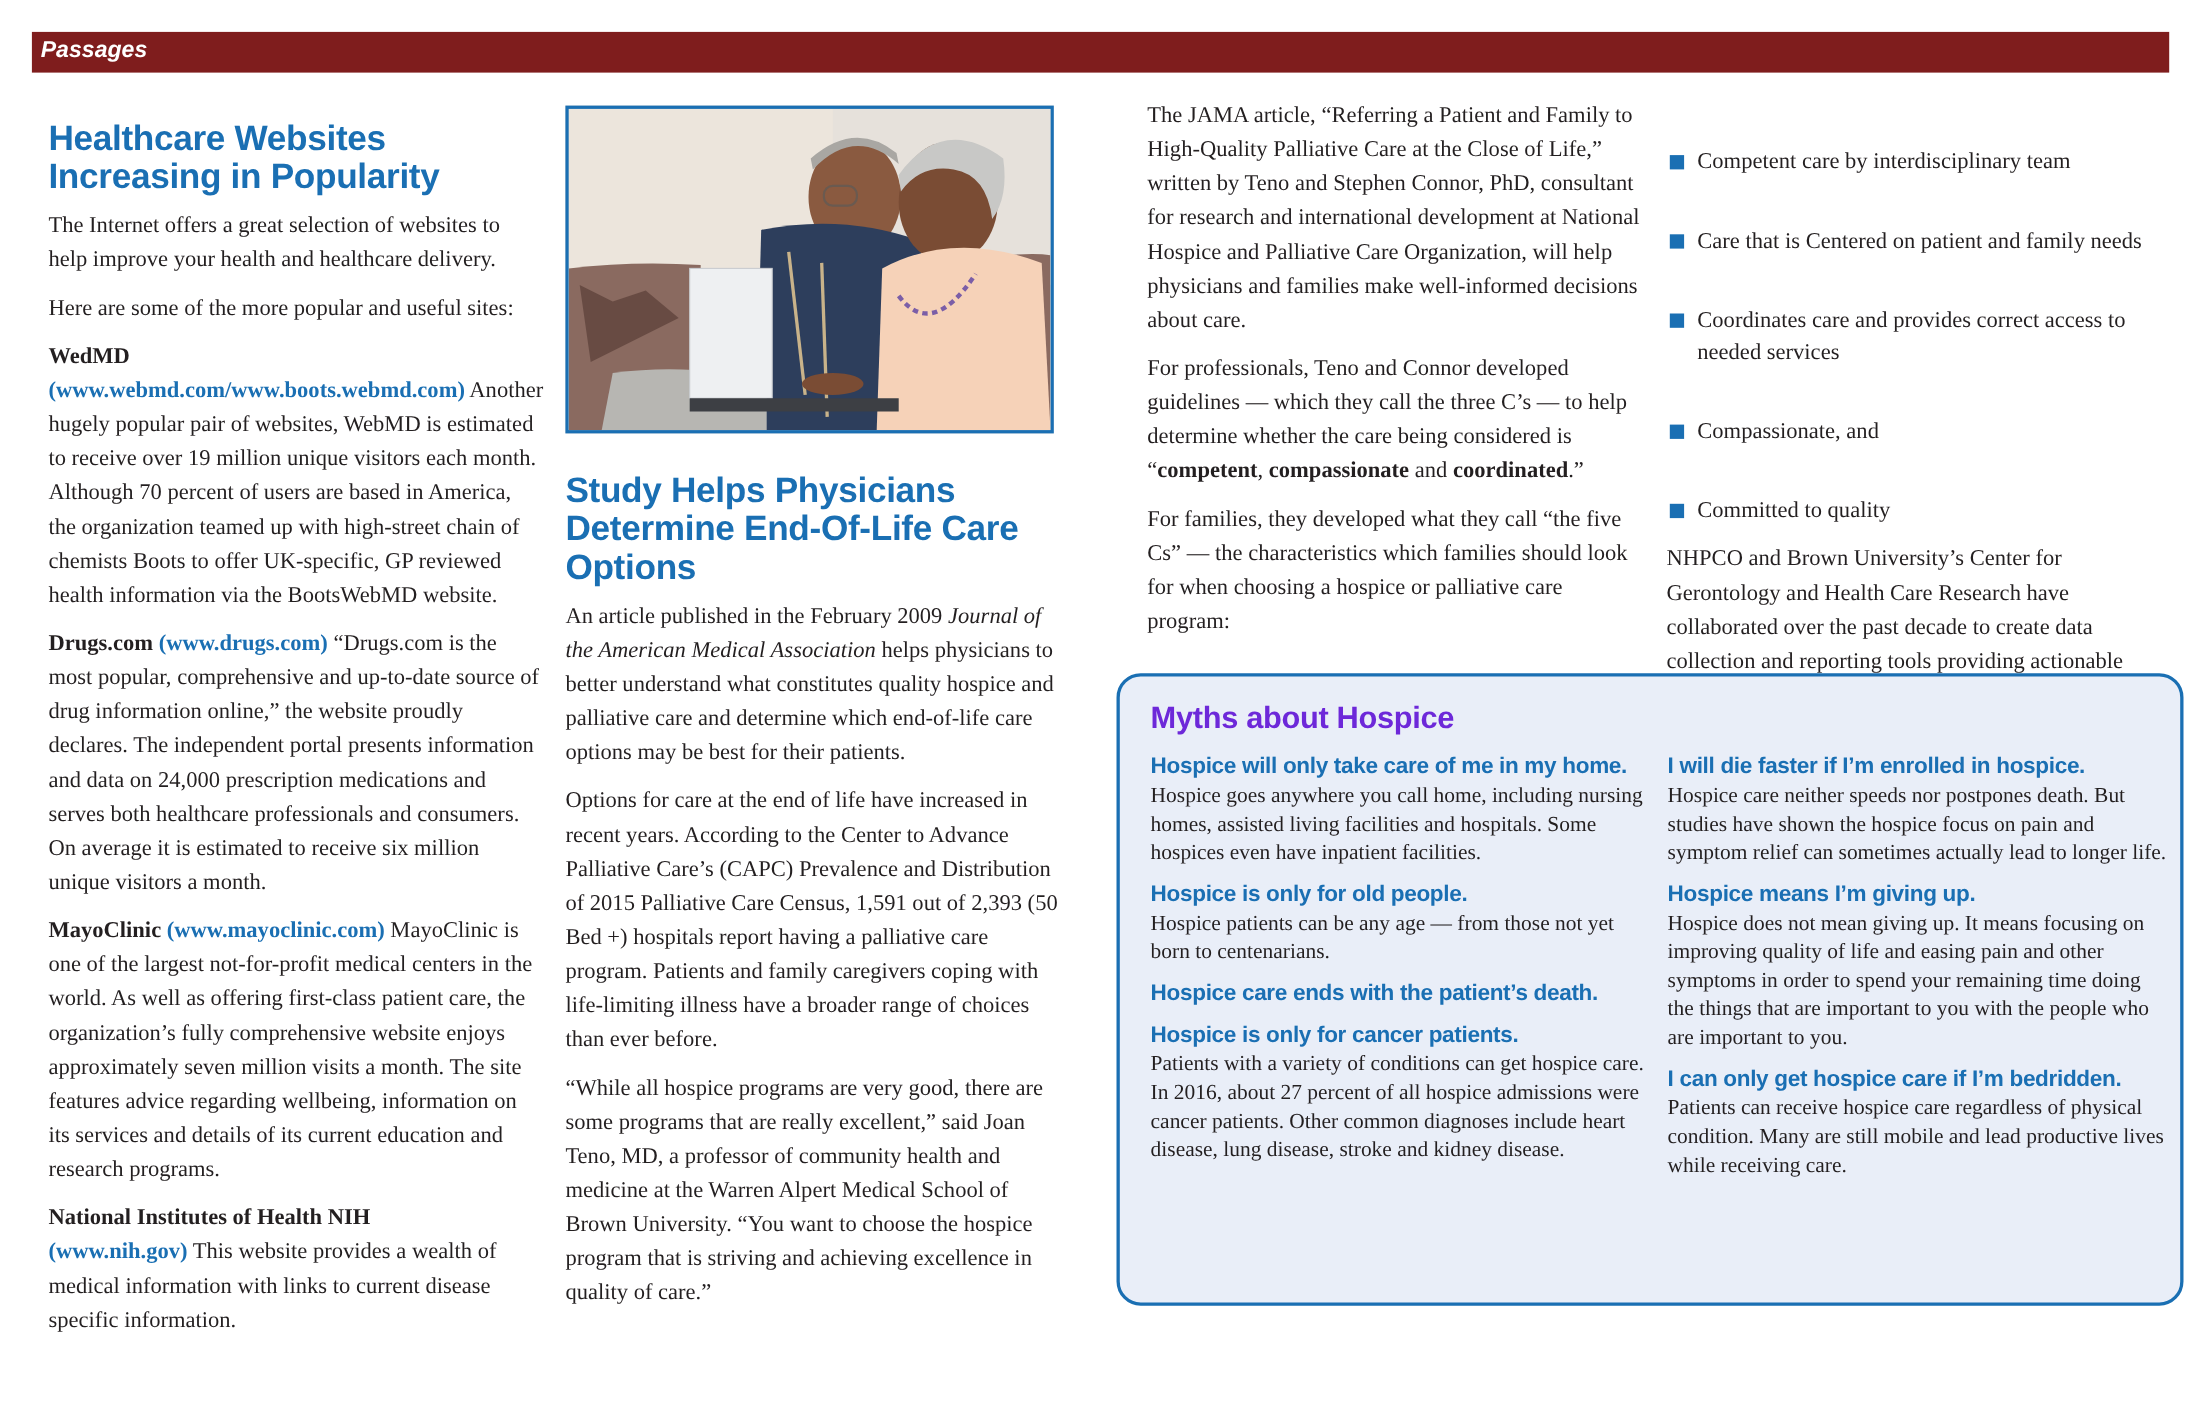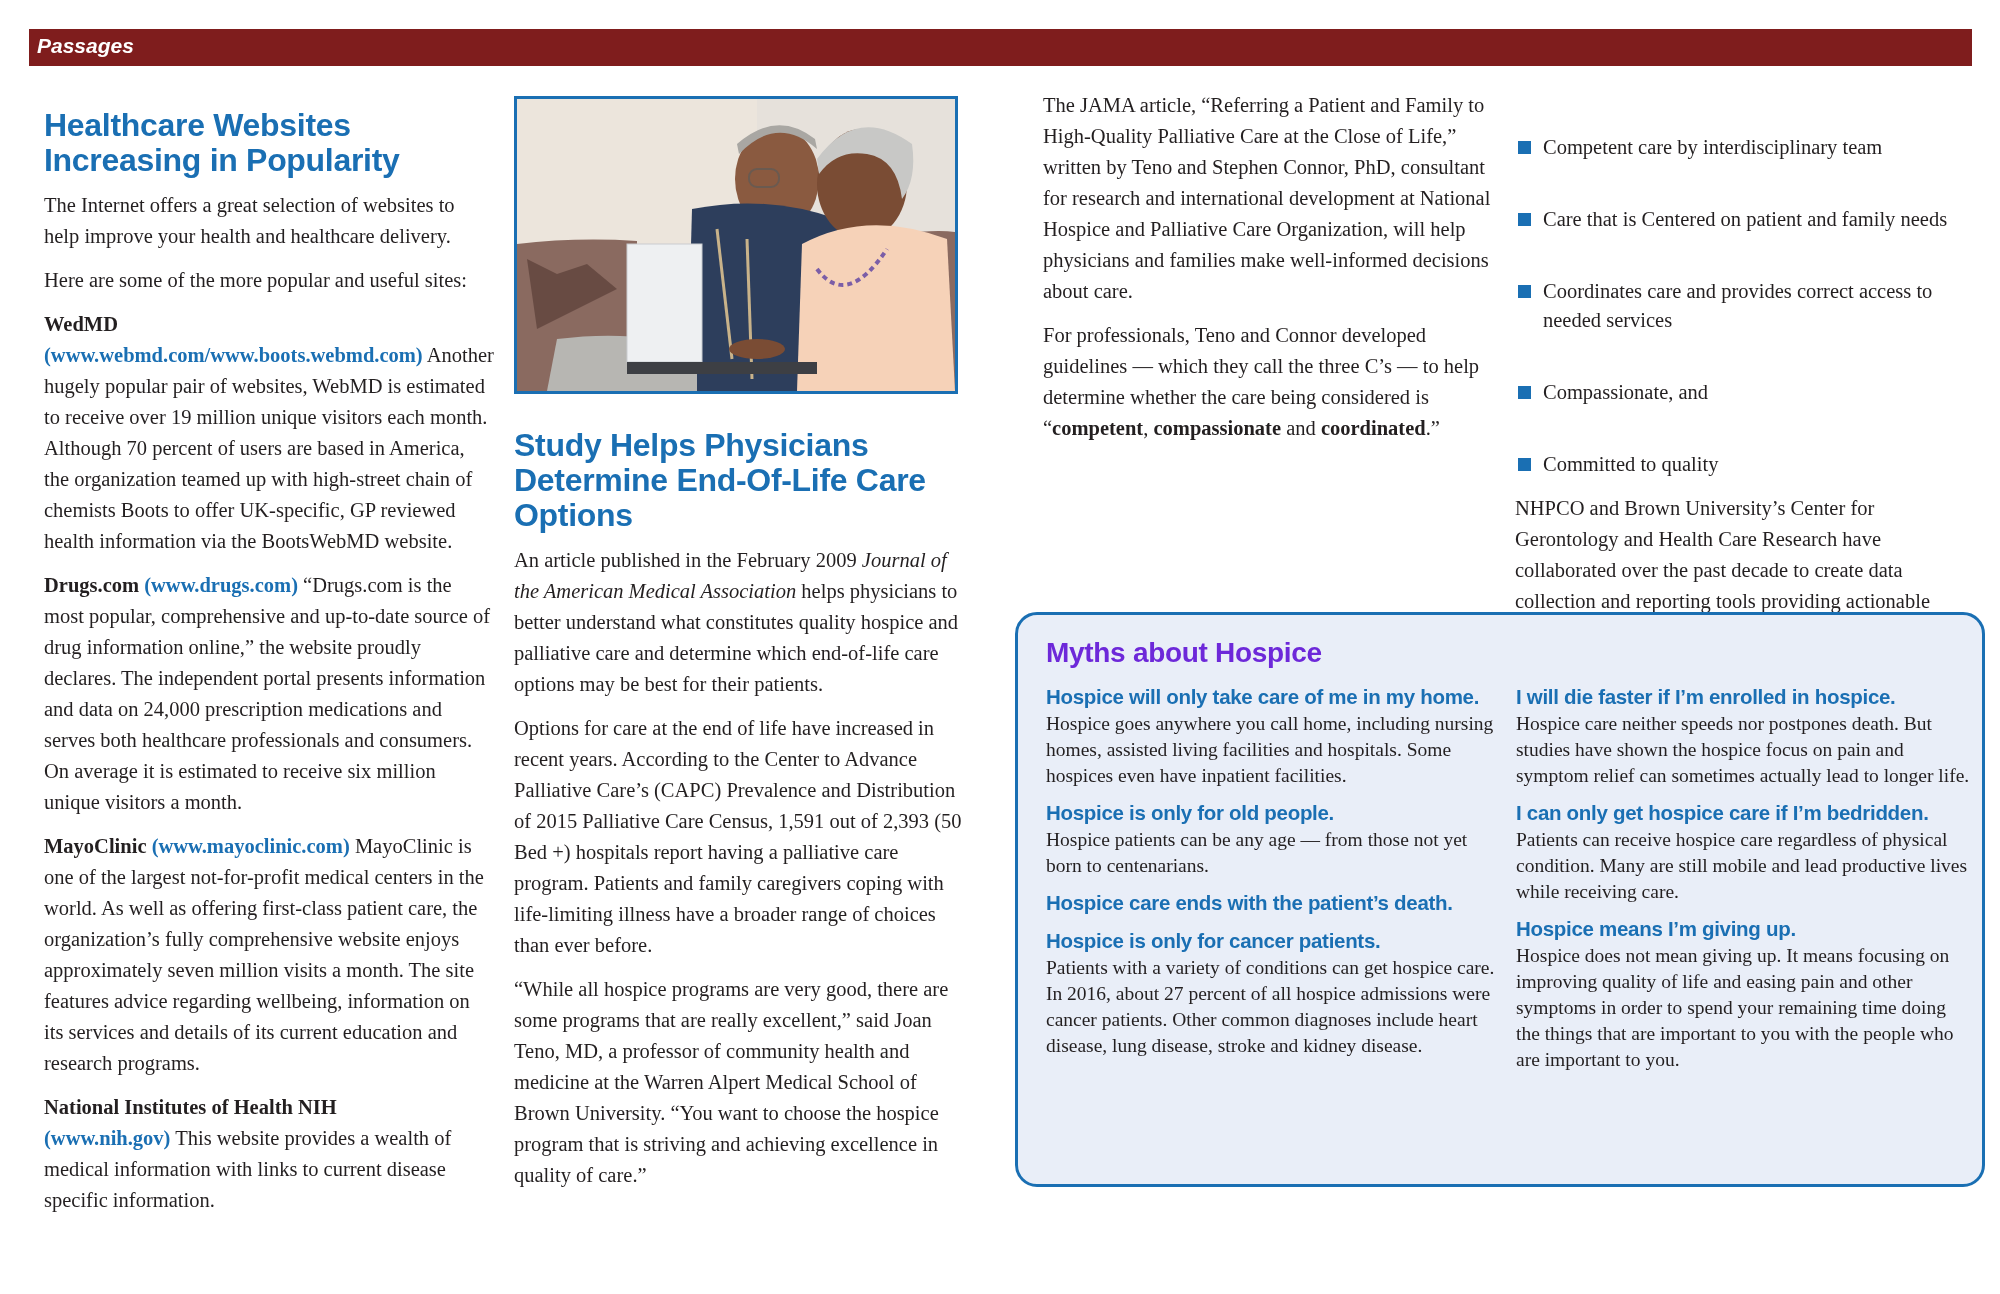--- a/index.html
+++ b/index.html
@@ -107,20 +107,21 @@
   </p>
   <p>Options for care at the end of life have increased in recent years. According to the Center to Advance Palliative Care’s (CAPC) Prevalence and Distribution of 2015 Palliative Care Census, 1,591 out of 2,393 (50 Bed +) hospitals report having a palliative care program. Patients and family caregivers coping with life-limiting illness have a broader range of choices than ever before.</p>
   <p>“While all hospice programs are very good, there are some programs that are really excellent,” said Joan Teno, MD, a professor of community health and medicine at the Warren Alpert Medical School of Brown University. “You want to choose the hospice program that is striving and achieving excellence in quality of care.”</p>
 </div>
 
 <div class="col c3">
   <p>The JAMA article, “Referring a Patient and Family to High-Quality Palliative Care at the Close of Life,” written by Teno and Stephen Connor, PhD, consultant for research and international development at National Hospice and Palliative Care Organization, will help physicians and families make well-informed decisions about care.</p>
   <p>
     <span>For professionals, Teno and Connor developed guidelines — which they call the three C’s — to help determine whether the care being considered is “</span><b>competent</b><span>, </span><b>compassionate</b><span> and </span><b>coordinated</b><span>.”</span>
   </p>
+  <p>For families, they developed what they call “the five Cs” — the characteristics which families should look for when choosing a hospice or palliative care program:</p>
 </div>
 
 <div class="col c4">
   <ul class="bullets">
     <li><span class="sq"></span><span>Competent care by interdisciplinary team</span></li>
     <li><span class="sq"></span><span>Care that is Centered on patient and family needs</span></li>
     <li><span class="sq"></span><span>Coordinates care and provides correct access to needed services</span></li>
     <li><span class="sq"></span><span>Compassionate, and</span></li>
     <li><span class="sq"></span><span>Committed to quality</span></li>
   </ul>
@@ -146,21 +147,21 @@
       <div class="q">Hospice is only for cancer patients.</div>
       <div>Patients with a variety of conditions can get hospice care. In 2016, about 27 percent of all hospice admissions were cancer patients. Other common diagnoses include heart disease, lung disease, stroke and kidney disease.</div>
     </div>
   </div>
   <div class="mcol r">
     <div class="myth">
       <div class="q">I will die faster if I’m enrolled in hospice.</div>
       <div>Hospice care neither speeds nor postpones death. But studies have shown the hospice focus on pain and symptom relief can sometimes actually lead to longer life.</div>
     </div>
     <div class="myth">
+      <div class="q">Hospice means I’m giving up.</div>
+      <div>Hospice does not mean giving up. It means focusing on improving quality of life and easing pain and other symptoms in order to spend your remaining time doing the things that are important to you with the people who are important to you.</div>
+    </div>
+    <div class="myth">
       <div class="q">I can only get hospice care if I’m bedridden.</div>
       <div>Patients can receive hospice care regardless of physical condition. Many are still mobile and lead productive lives while receiving care.</div>
-    </div>
-    <div class="myth">
-      <div class="q">Hospice means I’m giving up.</div>
-      <div>Hospice does not mean giving up. It means focusing on improving quality of life and easing pain and other symptoms in order to spend your remaining time doing the things that are important to you with the people who are important to you.</div>
     </div>
   </div>
 </div>
 
 </body></html>

